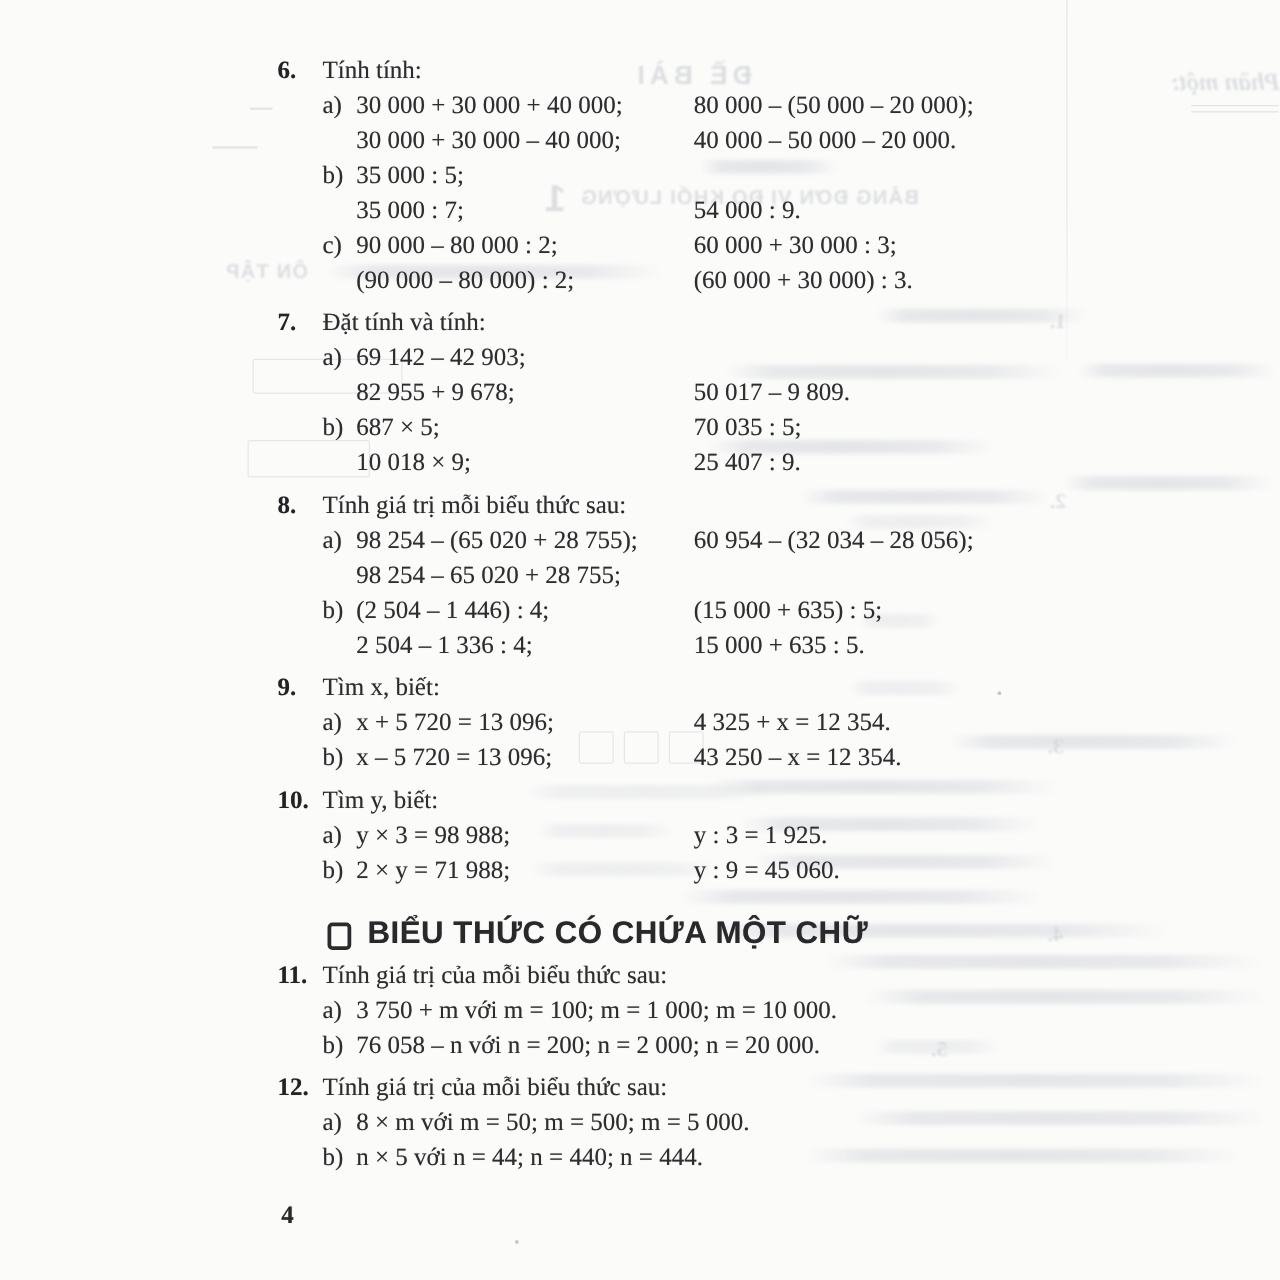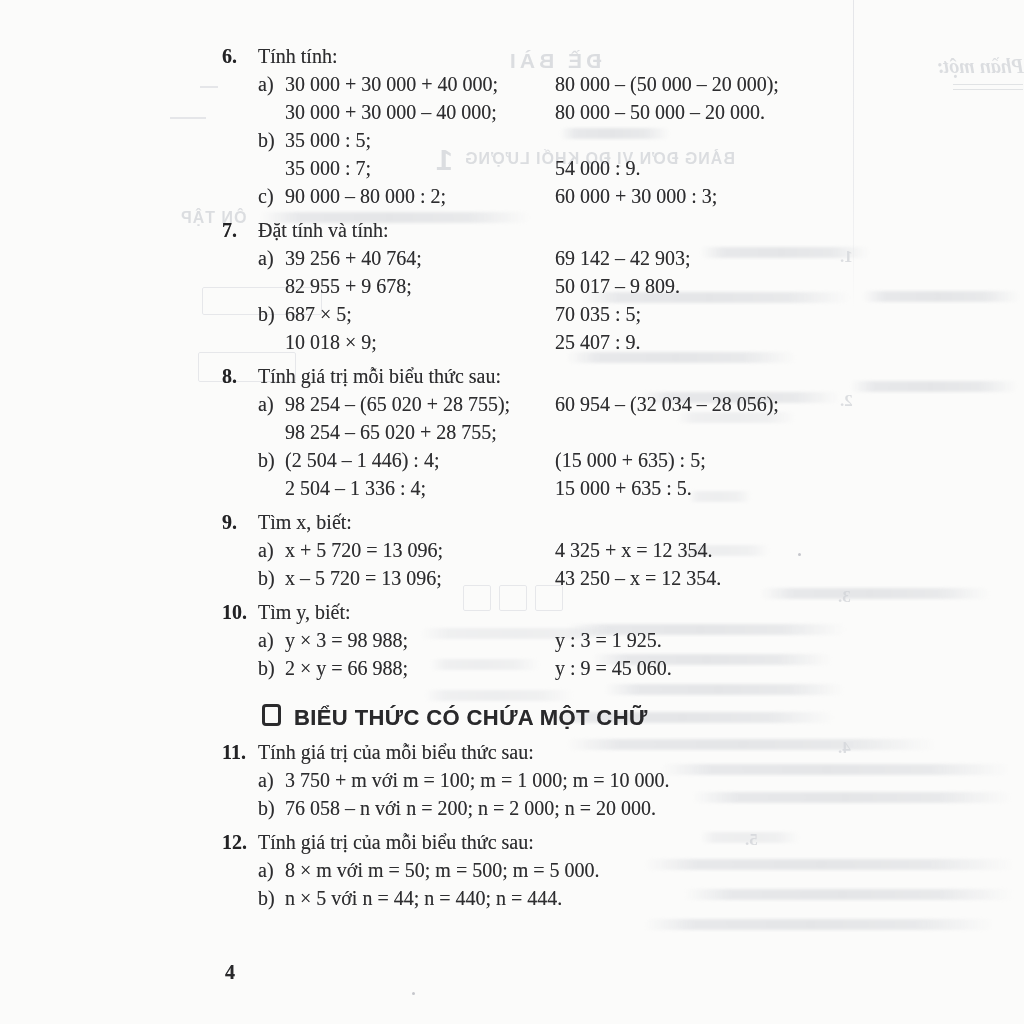--- a/index.html
+++ b/index.html
@@ -20,23 +20,23 @@
   .ex:first-child{margin-top:0;}
   .ex-head{display:flex;}
   .ex-num{width:36px;flex:none;font-weight:bold;color:#232325;}
   .ex-body{margin-left:36px;}
   .line{display:flex;}
   .lbl{width:27px;flex:none;}
   .lft{width:270px;flex:none;}
   .rgt{flex:1;}
   .full{flex:1;}
   .section-head{
-    display:flex;align-items:flex-start;margin:22px 0 4px 0;
+    display:flex;align-items:flex-end;margin:22px 0 4px 0;
     font-family:"Liberation Sans", sans-serif;font-weight:bold;
-    font-size:22px;letter-spacing:.4px;color:#29292b;padding-left:40px;
+    font-size:25px;letter-spacing:.4px;color:#29292b;padding-left:40px;
   }
   .sq{
     width:13px;height:16px;flex:none;margin-right:13px;
     border:3px solid #2b2b2d;border-radius:4px;
   }
   .page-num{
     position:absolute;left:225px;top:961px;
     font-size:20px;font-weight:bold;color:#29292b;
     text-shadow:0 0 .6px rgba(45,45,48,.45);
   }
@@ -132,48 +132,52 @@
       </div>
       <div class="ex-body">
         <div class="line">
           <span class="lbl">a)</span>
           <span class="lft">30 000 + 30 000 + 40 000;</span>
           <span class="rgt">80 000 – (50 000 – 20 000);</span>
         </div>
         <div class="line">
           <span class="lbl"></span>
           <span class="lft">30 000 + 30 000 – 40 000;</span>
-          <span class="rgt">80 000 – 50 000 – 20 000.</span>
+          <span class="rgt">40 000 – 50 000 – 20 000.</span>
         </div>
         <div class="line">
           <span class="lbl">b)</span>
           <span class="lft">35 000 : 5;</span>
         </div>
         <div class="line">
           <span class="lbl"></span>
           <span class="lft">35 000 : 7;</span>
           <span class="rgt">54 000 : 9.</span>
         </div>
         <div class="line">
           <span class="lbl">c)</span>
           <span class="lft">90 000 – 80 000 : 2;</span>
           <span class="rgt">60 000 + 30 000 : 3;</span>
         </div>
+        <div class="line">
+          <span class="lbl"></span>
+          <span class="lft">(90 000 – 80 000) : 2;</span>
+          <span class="rgt">(60 000 + 30 000) : 3.</span>
+        </div>
       </div>
     </div>
 
     <div class="ex">
       <div class="ex-head">
         <span class="ex-num">7.</span>
         <span class="ex-title">Đặt tính và tính:</span>
       </div>
       <div class="ex-body">
         <div class="line">
           <span class="lbl">a)</span>
-          <span class="lft">39 256 + 40 764;</span>
           <span class="rgt">69 142 – 42 903;</span>
         </div>
         <div class="line">
           <span class="lbl"></span>
           <span class="lft">82 955 + 9 678;</span>
           <span class="rgt">50 017 – 9 809.</span>
         </div>
         <div class="line">
           <span class="lbl">b)</span>
           <span class="lft">687 × 5;</span>
@@ -240,21 +244,21 @@
         <span class="ex-title">Tìm y, biết:</span>
       </div>
       <div class="ex-body">
         <div class="line">
           <span class="lbl">a)</span>
           <span class="lft">y × 3 = 98 988;</span>
           <span class="rgt">y : 3 = 1 925.</span>
         </div>
         <div class="line">
           <span class="lbl">b)</span>
-          <span class="lft">2 × y = 66 988;</span>
+          <span class="lft">2 × y = 71 988;</span>
           <span class="rgt">y : 9 = 45 060.</span>
         </div>
       </div>
     </div>
 
     <div class="section-head">
       <span class="sq"></span>
       <span>BIỂU THỨC CÓ CHỨA MỘT CHỮ</span>
     </div>
 

